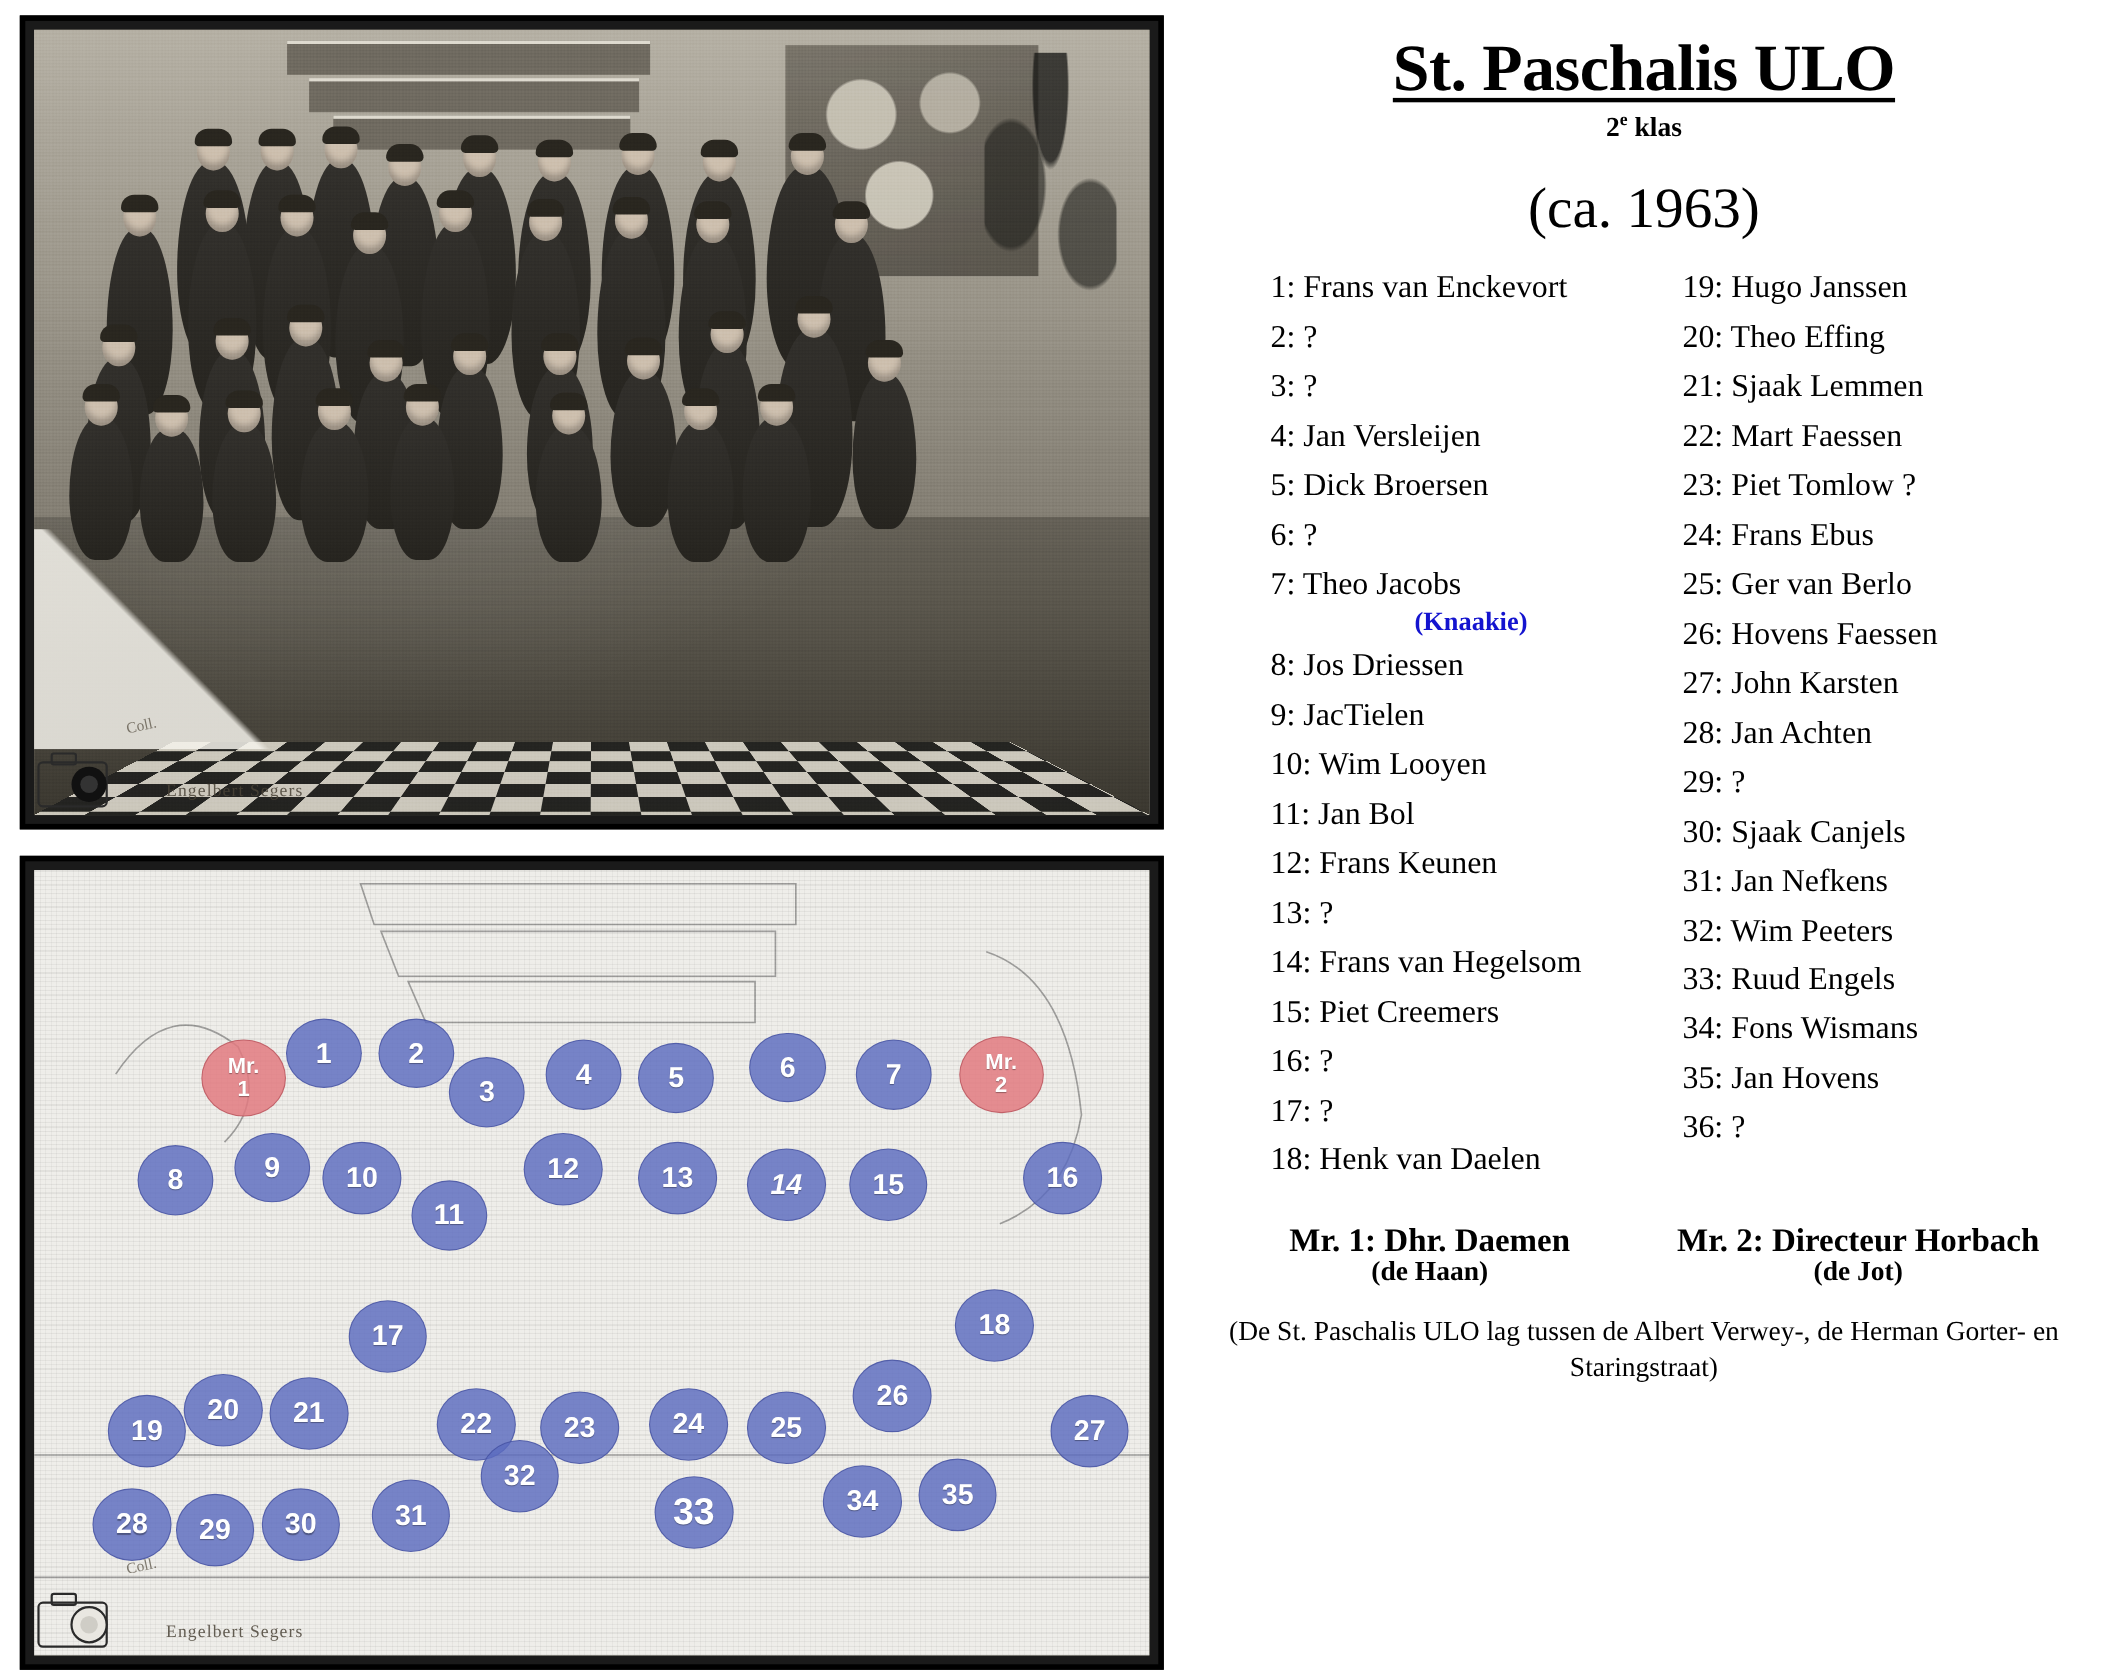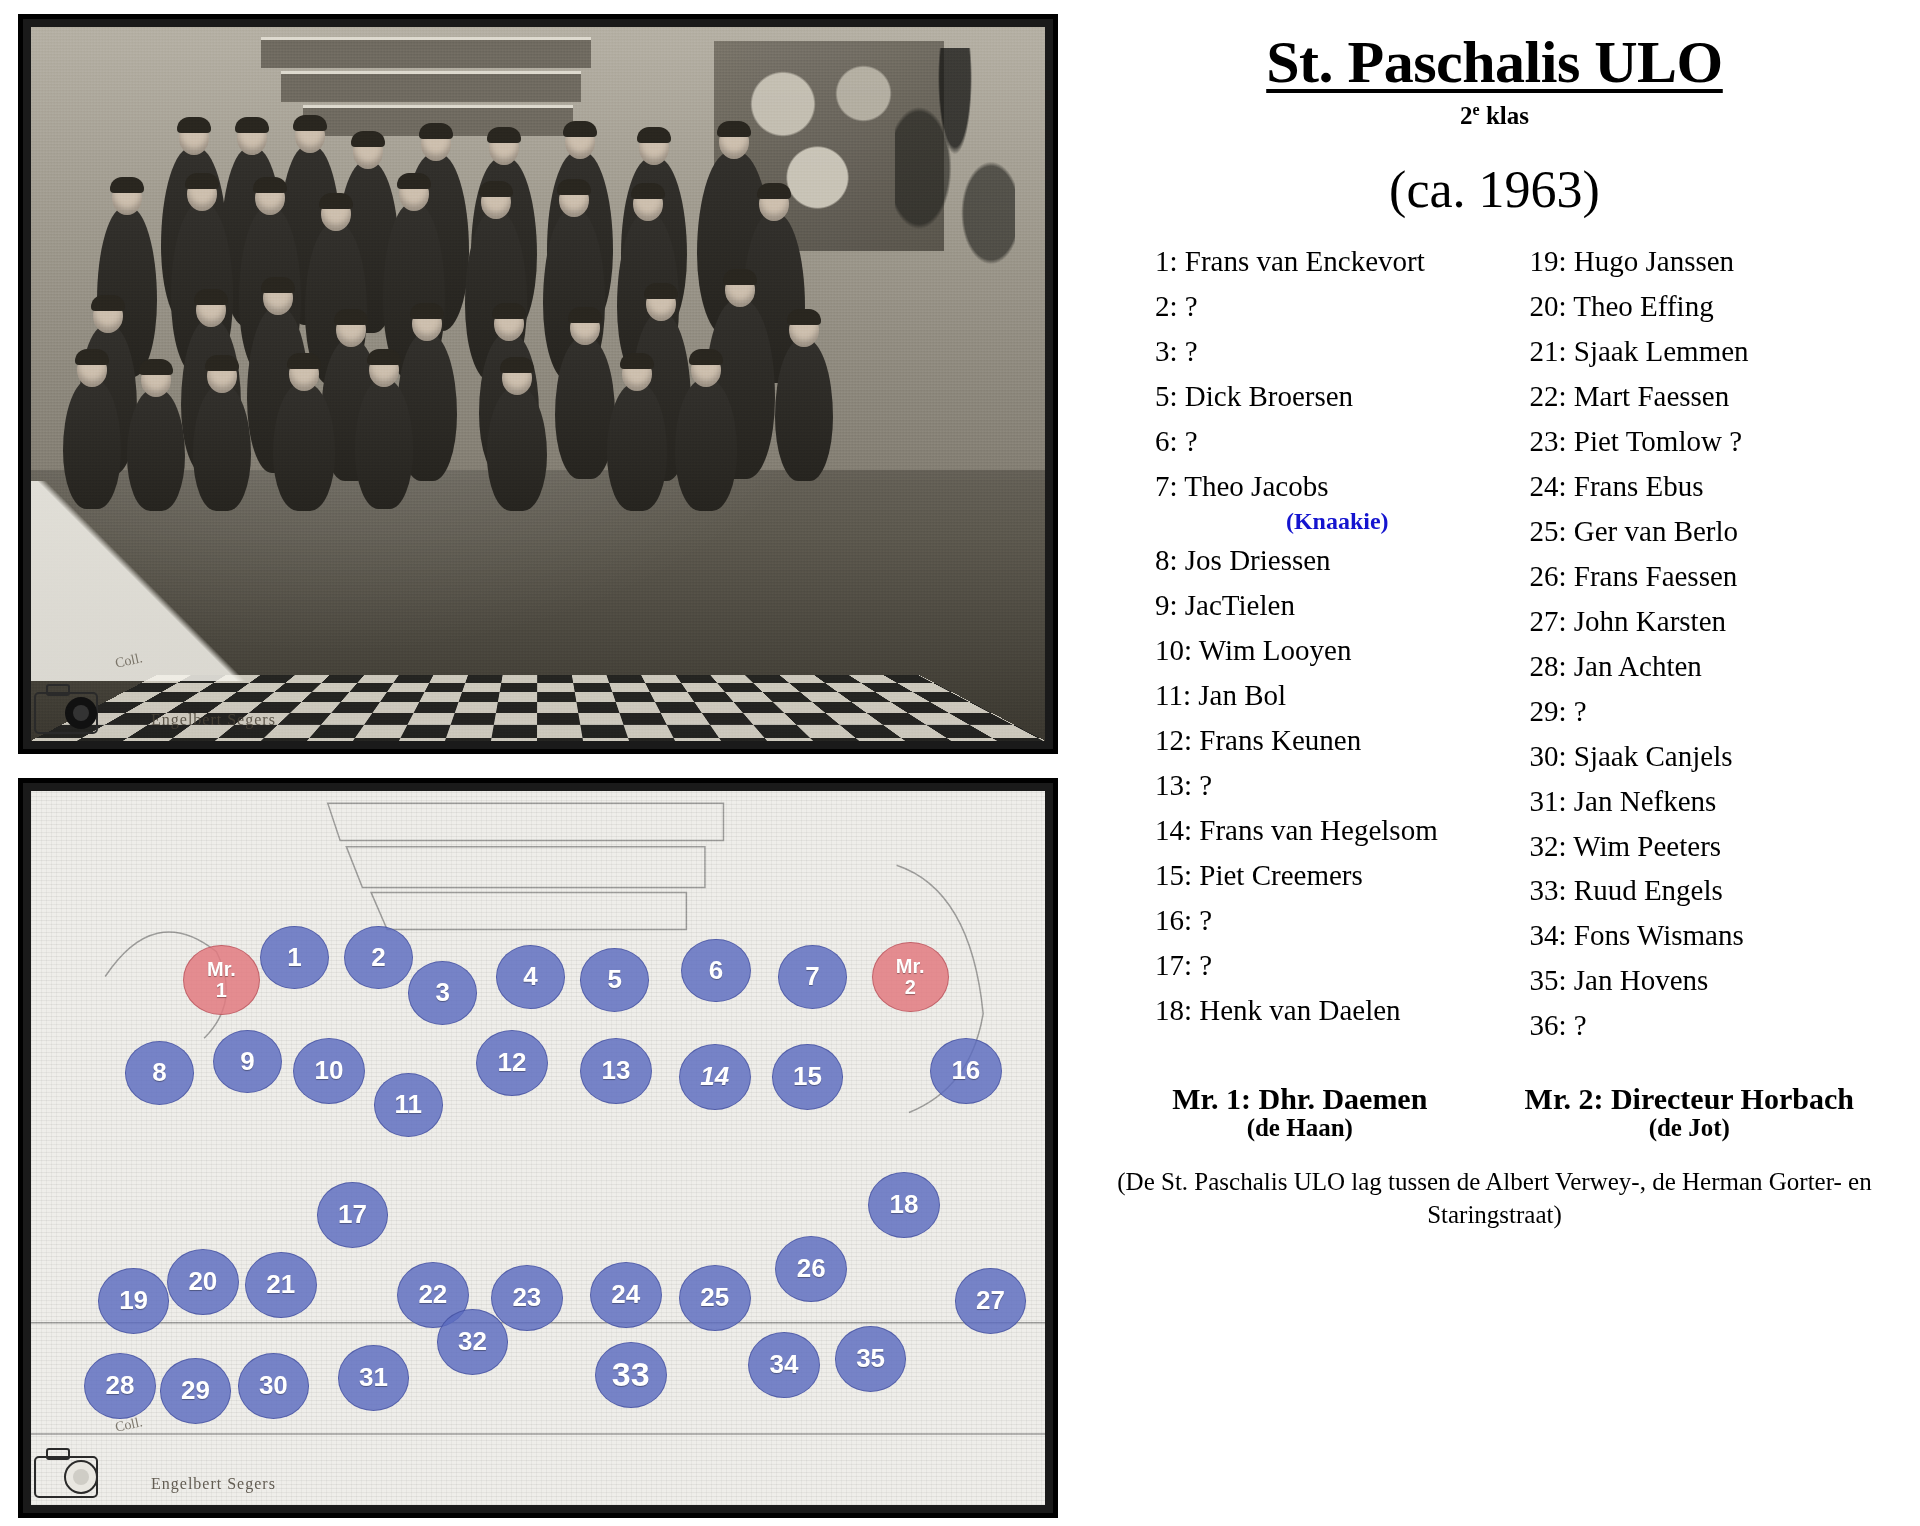--- a/index.html
+++ b/index.html
@@ -512,20 +512,21 @@
   <div class="info-column">
     <div class="title">St. Paschalis ULO</div>
     <div class="subtitle"><span>2</span><sup>e</sup><span> klas</span></div>
     <div class="year">(ca. 1963)</div>
 
     <div class="names">
       <div class="names-col" id="names-left">
           <div class="name-row"><span>1: Frans van Enckevort</span></div>
           <div class="name-row"><span>2: ?</span></div>
           <div class="name-row"><span>3: ?</span></div>
+          <div class="name-row"><span>4: Jan Versleijen</span></div>
           <div class="name-row"><span>5: Dick Broersen</span></div>
           <div class="name-row"><span>6: ?</span></div>
           <div class="name-row"><span>7: Theo Jacobs</span><span class="nickname">(Knaakie)</span></div>
           <div class="name-row"><span>8: Jos Driessen</span></div>
           <div class="name-row"><span>9: JacTielen</span></div>
           <div class="name-row"><span>10: Wim Looyen</span></div>
           <div class="name-row"><span>11: Jan Bol</span></div>
           <div class="name-row"><span>12: Frans Keunen</span></div>
           <div class="name-row"><span>13: ?</span></div>
           <div class="name-row"><span>14: Frans van Hegelsom</span></div>
@@ -535,21 +536,21 @@
           <div class="name-row"><span>18: Henk van Daelen</span></div>
         </div>
       <div class="names-col" id="names-right">
           <div class="name-row"><span>19: Hugo Janssen</span></div>
           <div class="name-row"><span>20: Theo Effing</span></div>
           <div class="name-row"><span>21: Sjaak Lemmen</span></div>
           <div class="name-row"><span>22: Mart Faessen</span></div>
           <div class="name-row"><span>23: Piet Tomlow ?</span></div>
           <div class="name-row"><span>24: Frans Ebus</span></div>
           <div class="name-row"><span>25: Ger van Berlo</span></div>
-          <div class="name-row"><span>26: Frans Faessen</span></div>
+          <div class="name-row"><span>26: Hovens Faessen</span></div>
           <div class="name-row"><span>27: John Karsten</span></div>
           <div class="name-row"><span>28: Jan Achten</span></div>
           <div class="name-row"><span>29: ?</span></div>
           <div class="name-row"><span>30: Sjaak Canjels</span></div>
           <div class="name-row"><span>31: Jan Nefkens</span></div>
           <div class="name-row"><span>32: Wim Peeters</span></div>
           <div class="name-row"><span>33: Ruud Engels</span></div>
           <div class="name-row"><span>34: Fons Wismans</span></div>
           <div class="name-row"><span>35: Jan Hovens</span></div>
           <div class="name-row"><span>36: ?</span></div>

